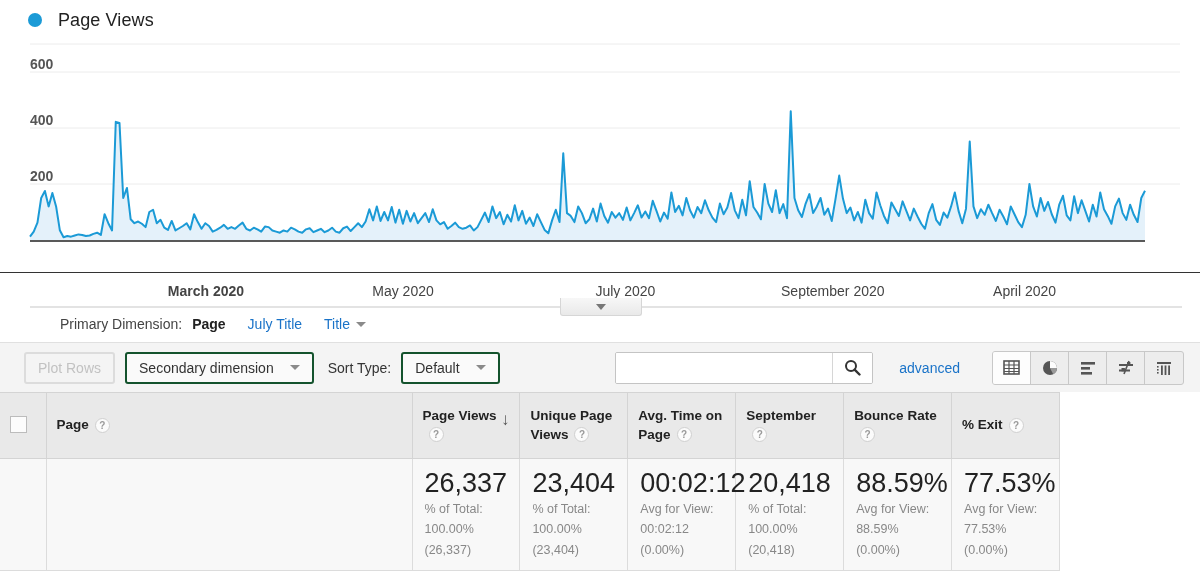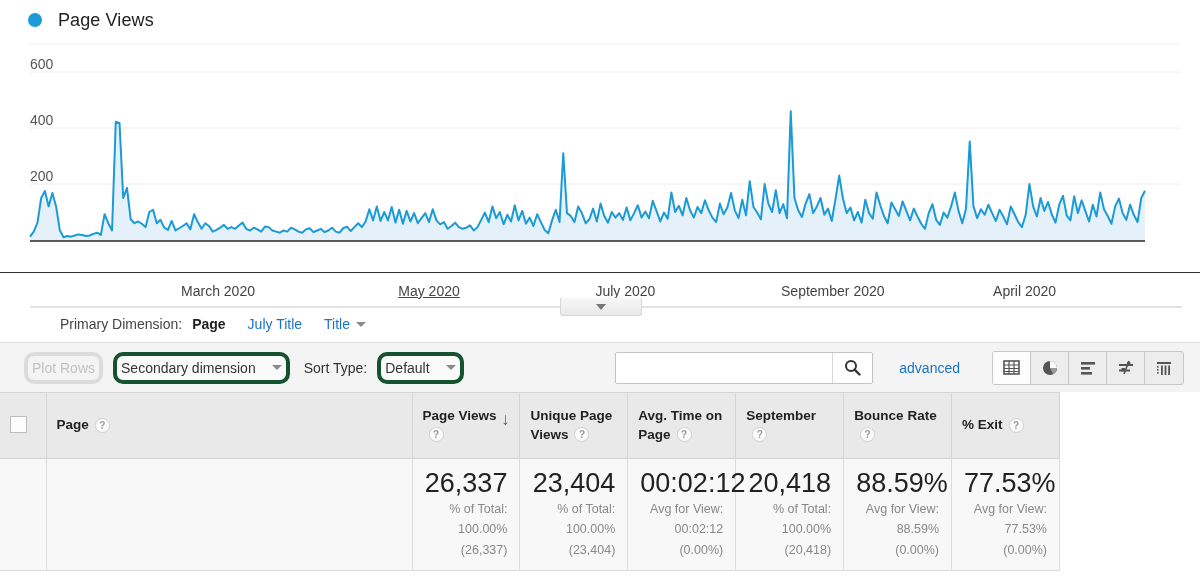--- a/index.html
+++ b/index.html
@@ -30,20 +30,21 @@
     font-size: 18px;
     color: #222;
     letter-spacing: .1px;
   }
 
   
   .chart-wrap {
     position: relative;
     height: 232px;
     width: 1200px;
+    font-weight: bold;
   }
   .chart-svg { display: block; }
   .ytick {
     position: absolute;
     left: 30px;
     font-size: 14px;
     color: #555;
     line-height: 1;
   }
   .xaxis {
@@ -130,26 +131,26 @@
     height: 50px;
     background: #f4f4f4;
     border-top: 1px solid #e0e0e0;
     display: flex;
     align-items: center;
     padding: 0 16px 0 24px;
     gap: 10px;
   }
   .btn {
     height: 32px;
-    border: 4px solid #14532d;
-    border-radius: 10px;
+    border: 2px solid #14532d;
+    border-radius: 3px;
     background: #fafafa;
     display: inline-flex;
     align-items: center;
-    padding: 0 4px;
+    padding: 0 12px;
     font-size: 14px;
     color: #333;
     cursor: pointer;
     gap: 16px;
     white-space: nowrap;
   }
   .btn.disabled {
     color: #c2c2c2;
     background: #f4f4f4;
     border-color: #dcdcdc;
@@ -267,21 +268,20 @@
     display: inline-block;
     cursor: pointer;
   }
   table.gatable tbody td {
     background: #f8f8f8;
     border-right: 1px solid #dcdcdc;
     border-bottom: 1px solid #dcdcdc;
     height: 112px;
     vertical-align: top;
     padding: 10px 12px 0 12px;
-    text-align: right;
     margin-top: 41px;
   }
   td.td-check, td.td-page { background: #fbfbfb; }
   .big {
     font-size: 27px;
     color: #222;
     line-height: 1.08;
     white-space: nowrap;
     font-weight: 400;
   }
@@ -310,22 +310,22 @@
       <path d="M30.00 196.64 L33.73 191.60 L37.46 182.64 L41.19 158.00 L44.92 151.00 L48.65 166.40 L52.37 152.96 L56.10 166.40 L59.83 190.20 L63.56 197.20 L67.29 196.08 L71.02 196.64 L74.75 195.52 L78.48 194.40 L82.21 194.96 L85.94 196.08 L89.67 195.52 L93.39 193.84 L97.12 192.72 L100.85 194.96 L104.58 174.24 L108.31 183.20 L112.04 190.48 L115.77 81.84 L119.50 82.96 L123.23 158.00 L126.96 147.92 L130.69 179.28 L134.41 183.20 L138.14 181.52 L141.87 183.76 L145.60 187.12 L149.33 172.00 L153.06 169.76 L156.79 183.20 L160.52 179.84 L164.25 187.68 L167.98 189.92 L171.71 180.96 L175.43 190.48 L179.16 188.24 L182.89 186.00 L186.62 183.20 L190.35 189.36 L194.08 174.24 L197.81 182.08 L201.54 188.80 L205.27 183.20 L209.00 186.00 L212.73 191.60 L216.45 189.92 L220.18 187.68 L223.91 184.88 L227.64 188.80 L231.37 187.12 L235.10 188.80 L238.83 185.44 L242.56 182.64 L246.29 188.80 L250.02 190.48 L253.75 187.68 L257.47 189.36 L261.20 191.60 L264.93 186.56 L268.66 187.12 L272.39 190.48 L276.12 191.60 L279.85 192.72 L283.58 190.48 L287.31 191.60 L291.04 187.68 L294.77 189.36 L298.49 191.60 L302.22 192.72 L305.95 189.36 L309.68 188.24 L313.41 192.16 L317.14 190.48 L320.87 188.80 L324.60 192.16 L328.33 190.48 L332.06 187.68 L335.79 191.60 L339.52 192.72 L343.24 188.24 L346.97 186.56 L350.70 191.04 L354.43 187.12 L358.16 183.20 L361.89 187.12 L365.62 181.52 L369.35 169.20 L373.08 180.40 L376.81 166.40 L380.54 180.96 L384.26 172.00 L387.99 180.40 L391.72 166.96 L395.45 182.64 L399.18 169.76 L402.91 183.76 L406.64 170.88 L410.37 181.52 L414.10 173.12 L417.83 183.20 L421.56 178.16 L425.28 173.12 L429.01 182.08 L432.74 169.20 L436.47 180.40 L440.20 184.32 L443.93 182.08 L447.66 188.80 L451.39 186.00 L455.12 182.64 L458.85 187.12 L462.58 188.80 L466.30 187.68 L470.03 185.44 L473.76 190.48 L477.49 187.12 L481.22 179.84 L484.95 172.56 L488.68 182.08 L492.41 166.40 L496.14 178.16 L499.87 172.00 L503.60 184.32 L507.32 174.80 L511.05 181.52 L514.78 165.28 L518.51 180.40 L522.24 170.88 L525.97 183.76 L529.70 177.60 L533.43 186.00 L537.16 174.24 L540.89 182.08 L544.62 189.92 L548.34 193.28 L552.07 180.40 L555.80 169.76 L559.53 182.08 L563.26 113.20 L566.99 173.12 L570.72 175.92 L574.45 182.08 L578.18 166.40 L581.91 173.12 L585.64 183.20 L589.36 179.28 L593.09 168.64 L596.82 181.52 L600.55 163.60 L604.28 175.92 L608.01 182.64 L611.74 172.00 L615.47 177.60 L619.20 173.12 L622.93 179.84 L626.66 167.52 L630.38 180.40 L634.11 173.12 L637.84 165.28 L641.57 177.60 L645.30 171.44 L649.03 178.16 L652.76 160.80 L656.49 170.88 L660.22 181.52 L663.95 172.56 L667.68 178.72 L671.40 152.40 L675.13 172.00 L678.86 165.84 L682.59 175.36 L686.32 158.00 L690.05 170.32 L693.78 177.60 L697.51 166.96 L701.24 173.12 L704.97 160.24 L708.70 170.32 L712.42 177.60 L716.15 182.08 L719.88 163.60 L723.61 174.24 L727.34 167.52 L731.07 152.96 L734.80 170.32 L738.53 178.16 L742.26 159.68 L745.99 175.36 L749.72 141.20 L753.44 166.96 L757.17 172.56 L760.90 179.28 L764.63 144.00 L768.36 163.60 L772.09 172.00 L775.82 150.16 L779.55 173.12 L783.28 164.16 L787.01 178.16 L790.74 71.20 L794.46 158.00 L798.19 170.32 L801.92 177.04 L805.65 163.60 L809.38 154.08 L813.11 173.12 L816.84 166.40 L820.57 158.00 L824.30 174.80 L828.03 168.64 L831.76 180.96 L835.48 159.12 L839.21 135.60 L842.94 158.56 L846.67 173.12 L850.40 167.52 L854.13 180.40 L857.86 172.00 L861.59 182.64 L865.32 159.68 L869.05 173.12 L872.78 178.72 L876.51 152.40 L880.23 165.28 L883.96 175.92 L887.69 183.20 L891.42 162.48 L895.15 169.20 L898.88 175.92 L902.61 161.36 L906.34 170.88 L910.07 180.40 L913.80 168.64 L917.53 176.48 L921.25 183.76 L924.98 188.80 L928.71 173.12 L932.44 164.16 L936.17 179.84 L939.90 184.88 L943.63 172.56 L947.36 177.60 L951.09 166.40 L954.82 152.40 L958.55 170.88 L962.27 183.20 L966.00 168.64 L969.73 101.44 L973.46 166.40 L977.19 178.16 L980.92 169.20 L984.65 174.80 L988.38 164.72 L992.11 173.12 L995.84 180.96 L999.57 169.76 L1003.29 176.48 L1007.02 184.32 L1010.75 166.40 L1014.48 174.24 L1018.21 182.08 L1021.94 187.12 L1025.67 174.80 L1029.40 144.00 L1033.13 166.40 L1036.86 176.48 L1040.59 158.00 L1044.31 170.88 L1048.04 161.92 L1051.77 174.24 L1055.50 182.64 L1059.23 164.72 L1062.96 155.76 L1066.69 175.36 L1070.42 180.40 L1074.15 156.32 L1077.88 173.12 L1081.61 160.24 L1085.33 170.88 L1089.06 181.52 L1092.79 164.72 L1096.52 176.48 L1100.25 152.40 L1103.98 169.20 L1107.71 175.92 L1111.44 183.76 L1115.17 166.40 L1118.90 158.56 L1122.63 173.12 L1126.35 179.84 L1130.08 164.72 L1133.81 174.80 L1137.54 182.08 L1141.27 158.00 L1145.00 150.72 L1145 200 L30 200 Z" fill="#e4f1fa"></path>
       <path d="M30.00 196.64 L33.73 191.60 L37.46 182.64 L41.19 158.00 L44.92 151.00 L48.65 166.40 L52.37 152.96 L56.10 166.40 L59.83 190.20 L63.56 197.20 L67.29 196.08 L71.02 196.64 L74.75 195.52 L78.48 194.40 L82.21 194.96 L85.94 196.08 L89.67 195.52 L93.39 193.84 L97.12 192.72 L100.85 194.96 L104.58 174.24 L108.31 183.20 L112.04 190.48 L115.77 81.84 L119.50 82.96 L123.23 158.00 L126.96 147.92 L130.69 179.28 L134.41 183.20 L138.14 181.52 L141.87 183.76 L145.60 187.12 L149.33 172.00 L153.06 169.76 L156.79 183.20 L160.52 179.84 L164.25 187.68 L167.98 189.92 L171.71 180.96 L175.43 190.48 L179.16 188.24 L182.89 186.00 L186.62 183.20 L190.35 189.36 L194.08 174.24 L197.81 182.08 L201.54 188.80 L205.27 183.20 L209.00 186.00 L212.73 191.60 L216.45 189.92 L220.18 187.68 L223.91 184.88 L227.64 188.80 L231.37 187.12 L235.10 188.80 L238.83 185.44 L242.56 182.64 L246.29 188.80 L250.02 190.48 L253.75 187.68 L257.47 189.36 L261.20 191.60 L264.93 186.56 L268.66 187.12 L272.39 190.48 L276.12 191.60 L279.85 192.72 L283.58 190.48 L287.31 191.60 L291.04 187.68 L294.77 189.36 L298.49 191.60 L302.22 192.72 L305.95 189.36 L309.68 188.24 L313.41 192.16 L317.14 190.48 L320.87 188.80 L324.60 192.16 L328.33 190.48 L332.06 187.68 L335.79 191.60 L339.52 192.72 L343.24 188.24 L346.97 186.56 L350.70 191.04 L354.43 187.12 L358.16 183.20 L361.89 187.12 L365.62 181.52 L369.35 169.20 L373.08 180.40 L376.81 166.40 L380.54 180.96 L384.26 172.00 L387.99 180.40 L391.72 166.96 L395.45 182.64 L399.18 169.76 L402.91 183.76 L406.64 170.88 L410.37 181.52 L414.10 173.12 L417.83 183.20 L421.56 178.16 L425.28 173.12 L429.01 182.08 L432.74 169.20 L436.47 180.40 L440.20 184.32 L443.93 182.08 L447.66 188.80 L451.39 186.00 L455.12 182.64 L458.85 187.12 L462.58 188.80 L466.30 187.68 L470.03 185.44 L473.76 190.48 L477.49 187.12 L481.22 179.84 L484.95 172.56 L488.68 182.08 L492.41 166.40 L496.14 178.16 L499.87 172.00 L503.60 184.32 L507.32 174.80 L511.05 181.52 L514.78 165.28 L518.51 180.40 L522.24 170.88 L525.97 183.76 L529.70 177.60 L533.43 186.00 L537.16 174.24 L540.89 182.08 L544.62 189.92 L548.34 193.28 L552.07 180.40 L555.80 169.76 L559.53 182.08 L563.26 113.20 L566.99 173.12 L570.72 175.92 L574.45 182.08 L578.18 166.40 L581.91 173.12 L585.64 183.20 L589.36 179.28 L593.09 168.64 L596.82 181.52 L600.55 163.60 L604.28 175.92 L608.01 182.64 L611.74 172.00 L615.47 177.60 L619.20 173.12 L622.93 179.84 L626.66 167.52 L630.38 180.40 L634.11 173.12 L637.84 165.28 L641.57 177.60 L645.30 171.44 L649.03 178.16 L652.76 160.80 L656.49 170.88 L660.22 181.52 L663.95 172.56 L667.68 178.72 L671.40 152.40 L675.13 172.00 L678.86 165.84 L682.59 175.36 L686.32 158.00 L690.05 170.32 L693.78 177.60 L697.51 166.96 L701.24 173.12 L704.97 160.24 L708.70 170.32 L712.42 177.60 L716.15 182.08 L719.88 163.60 L723.61 174.24 L727.34 167.52 L731.07 152.96 L734.80 170.32 L738.53 178.16 L742.26 159.68 L745.99 175.36 L749.72 141.20 L753.44 166.96 L757.17 172.56 L760.90 179.28 L764.63 144.00 L768.36 163.60 L772.09 172.00 L775.82 150.16 L779.55 173.12 L783.28 164.16 L787.01 178.16 L790.74 71.20 L794.46 158.00 L798.19 170.32 L801.92 177.04 L805.65 163.60 L809.38 154.08 L813.11 173.12 L816.84 166.40 L820.57 158.00 L824.30 174.80 L828.03 168.64 L831.76 180.96 L835.48 159.12 L839.21 135.60 L842.94 158.56 L846.67 173.12 L850.40 167.52 L854.13 180.40 L857.86 172.00 L861.59 182.64 L865.32 159.68 L869.05 173.12 L872.78 178.72 L876.51 152.40 L880.23 165.28 L883.96 175.92 L887.69 183.20 L891.42 162.48 L895.15 169.20 L898.88 175.92 L902.61 161.36 L906.34 170.88 L910.07 180.40 L913.80 168.64 L917.53 176.48 L921.25 183.76 L924.98 188.80 L928.71 173.12 L932.44 164.16 L936.17 179.84 L939.90 184.88 L943.63 172.56 L947.36 177.60 L951.09 166.40 L954.82 152.40 L958.55 170.88 L962.27 183.20 L966.00 168.64 L969.73 101.44 L973.46 166.40 L977.19 178.16 L980.92 169.20 L984.65 174.80 L988.38 164.72 L992.11 173.12 L995.84 180.96 L999.57 169.76 L1003.29 176.48 L1007.02 184.32 L1010.75 166.40 L1014.48 174.24 L1018.21 182.08 L1021.94 187.12 L1025.67 174.80 L1029.40 144.00 L1033.13 166.40 L1036.86 176.48 L1040.59 158.00 L1044.31 170.88 L1048.04 161.92 L1051.77 174.24 L1055.50 182.64 L1059.23 164.72 L1062.96 155.76 L1066.69 175.36 L1070.42 180.40 L1074.15 156.32 L1077.88 173.12 L1081.61 160.24 L1085.33 170.88 L1089.06 181.52 L1092.79 164.72 L1096.52 176.48 L1100.25 152.40 L1103.98 169.20 L1107.71 175.92 L1111.44 183.76 L1115.17 166.40 L1118.90 158.56 L1122.63 173.12 L1126.35 179.84 L1130.08 164.72 L1133.81 174.80 L1137.54 182.08 L1141.27 158.00 L1145.00 150.72 " fill="none" stroke="#1b9ad6" stroke-width="2" stroke-linejoin="round"></path>
       <line x1="30" x2="1145" y1="201" y2="201" stroke="#222" stroke-width="1.6"></line>
     </svg>
   <span class="ytick" id="ytick-600" style="top: 17px;">600</span>
   <span class="ytick" id="ytick-400" style="top: 73px;">400</span>
   <span class="ytick" id="ytick-200" style="top: 129px;">200</span>
 </div>
 
 <div class="xaxis">
-  <span class="xtick" id="xt0" style="left: 218px;">March 2020</span>
-  <span class="xtick" id="xt1" style="left: 429px; text-decoration: underline;">May 2020</span>
+  <span class="xtick" id="xt0" style="left: 206px; font-weight: bold;">March 2020</span>
+  <span class="xtick" id="xt1" style="left: 403px;">May 2020</span>
   <span class="xtick" id="xt2" style="left: 625.41px;">July 2020</span>
   <span class="xtick" id="xt3" style="left: 832.8px;">September 2020</span>
   <span class="xtick" id="xt4" style="left: 1024.58px;">April 2020</span>
   <div class="axis-underline"></div>
   <div class="collapse-tab">
     <span class="tri-down"></span>
   </div>
 </div>
 
 <div class="primdim">

